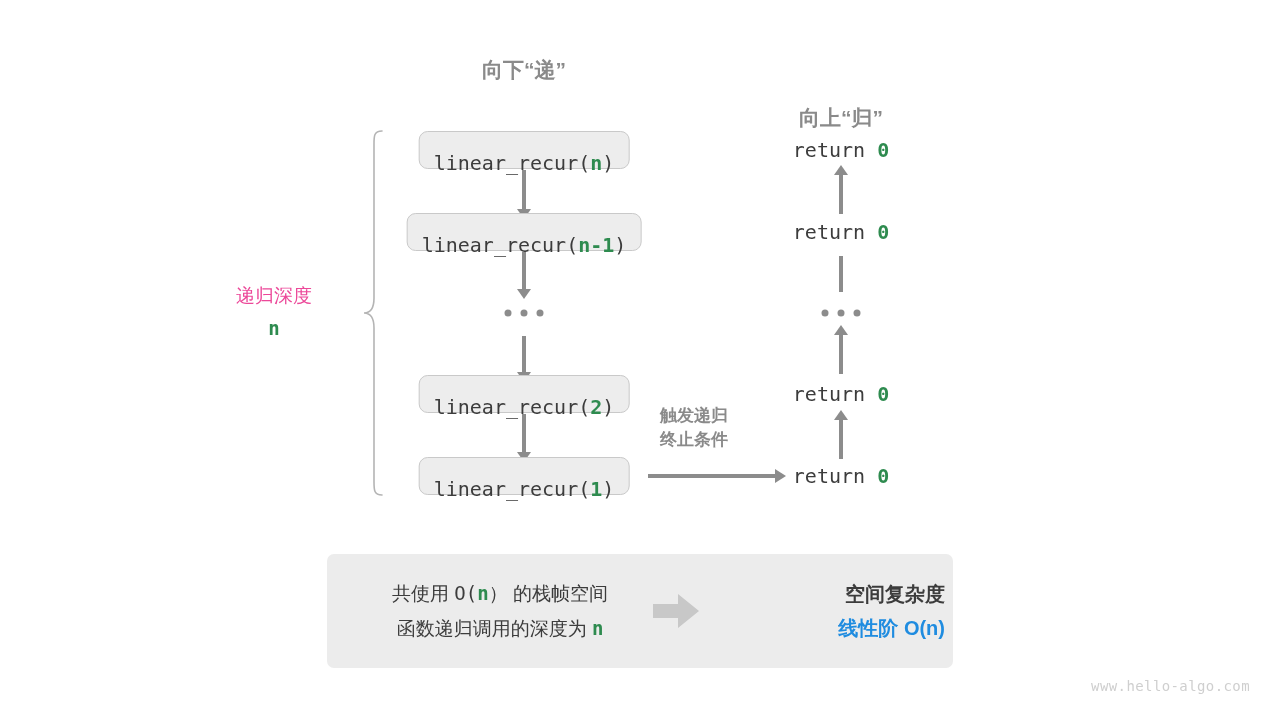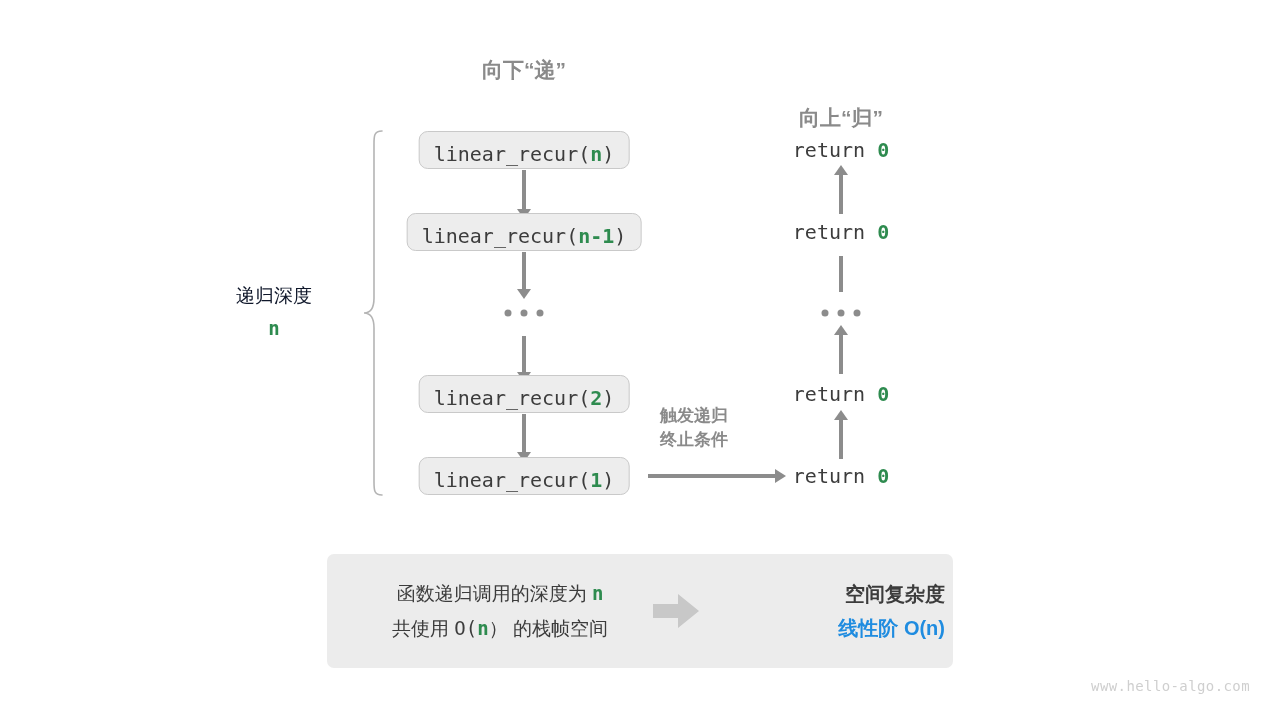--- a/index.html
+++ b/index.html
@@ -31,21 +31,21 @@
 
   
   .call-box {
     position: absolute;
     transform: translateX(-50%);
     background: #ededed;
     border: 1px solid #c9c9c9;
     border-radius: 9px;
     height: 38px;
     line-height: 38px;
-    padding: 3px 14px;
+    padding: 12px 14px;
     font-family: "DejaVu Sans Mono", "Liberation Mono", monospace;
     font-size: 20px;
     color: #3c3c3c;
     white-space: nowrap;
     box-sizing: border-box;
     text-align: center;
   }
   .call-box .arg { color: #2e8b4f; font-weight: bold; }
 
   
@@ -127,21 +127,21 @@
     position: absolute;
     left: 274px;
     top: 283px;
     transform: translateX(-50%);
     text-align: center;
     white-space: nowrap;
   }
   #depth-label .t1 {
     display: block;
     font-size: 19px;
-    color: #0f172a;
+    color: #ec4899;
   }
   #depth-label .t2 {
     display: block;
     margin-top: 8px;
     font-family: "DejaVu Sans Mono", "Liberation Mono", monospace;
     font-size: 19px;
     font-weight: bold;
     color: #2e8b4f;
   }
   #brace {
@@ -323,27 +323,27 @@
 
   <div class="ret" style="left:841px; top:464px;">
     <span>return</span>
     <span class="val">0</span>
   </div>
 
   <div id="summary-panel">
 
     <div id="summary-left">
       <div class="line">
-        <span>函数递归调用的深度为</span>
-        <span class="green">n</span>
-      </div>
-      <div class="line">
         <span>共使用</span>
         <span class="mono">O(</span><span class="green">n</span><span>）</span>
         <span>的栈帧空间</span>
+      </div>
+      <div class="line">
+        <span>函数递归调用的深度为</span>
+        <span class="green">n</span>
       </div>
     </div>
 
     <div id="block-arrow">
       <svg width="46" height="34" viewBox="0 0 46 34">
         <path d="M0 10 L25 10 L25 0 L46 17 L25 34 L25 24 L0 24 Z" fill="#c8c8c8"></path>
       </svg>
     </div>
 
     <div id="summary-right">

